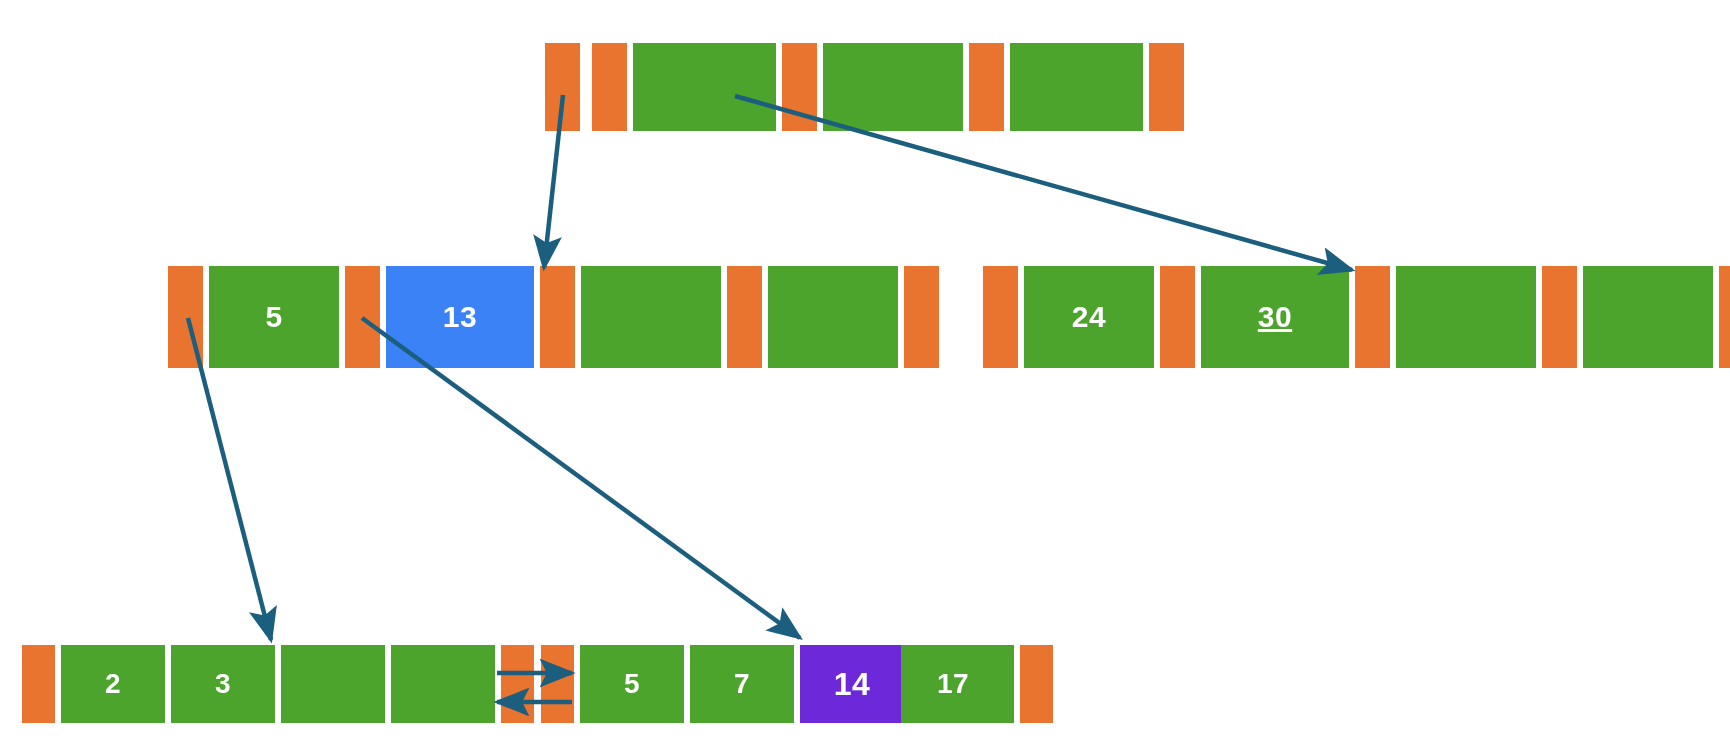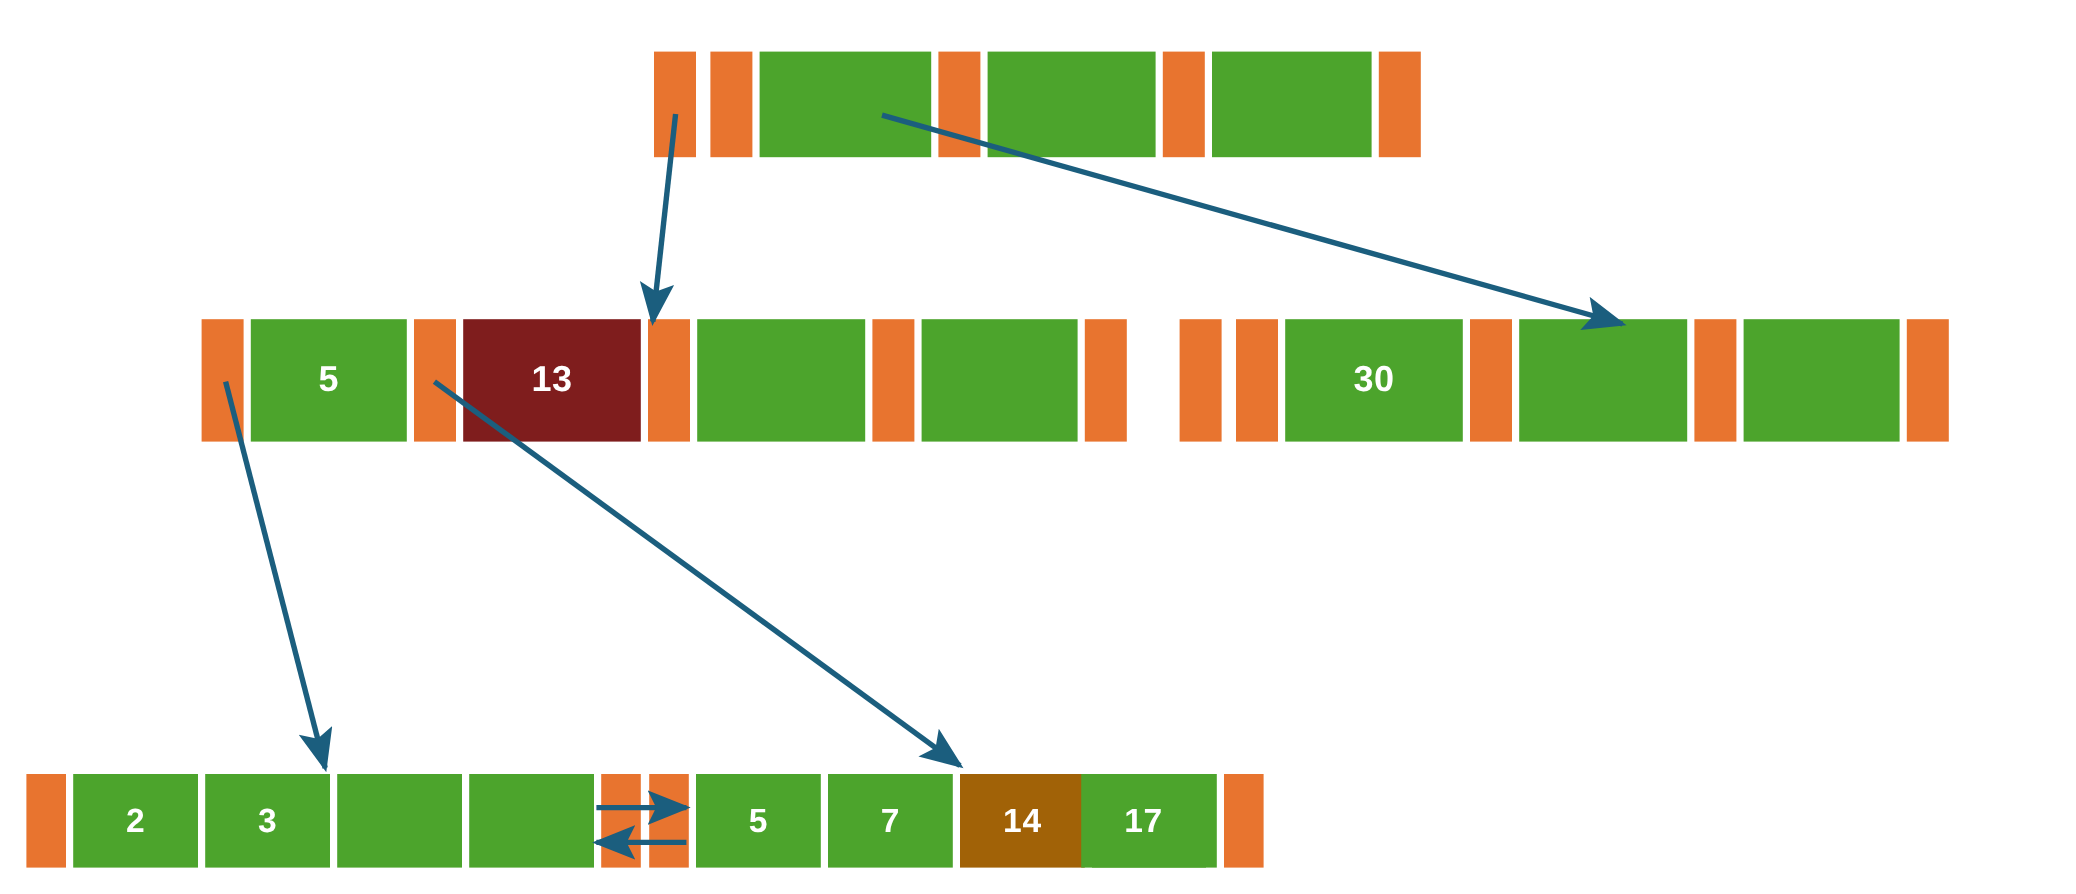--- a/index.html
+++ b/index.html
@@ -75,39 +75,40 @@
         <div class="gap" style="width: 6px;"></div>
         <div class="cell ptr" style="width: 35px; background: rgb(232, 116, 47);"></div>
       </div>
       <div class="node" style="left: 168px; top: 266px; height: 102px;">
         <div class="cell ptr" style="width: 35px; background: rgb(232, 116, 47);"></div>
         <div class="gap" style="width: 6px;"></div>
         <div class="cell key" style="width: 130px; background: rgb(76, 164, 44); color: rgb(255, 255, 255); font-size: 30px;">5</div>
         <div class="gap" style="width: 6px;"></div>
         <div class="cell ptr" style="width: 35px; background: rgb(232, 116, 47);"></div>
         <div class="gap" style="width: 6px;"></div>
-        <div class="cell key" style="width: 148px; background: #7f1d1d; color: rgb(255, 255, 255); font-size: 30px;">13</div>
+        <div class="cell key" style="width: 148px; background: #3b82f6; color: rgb(255, 255, 255); font-size: 30px;">13</div>
         <div class="gap" style="width: 6px;"></div>
         <div class="cell ptr" style="width: 35px; background: rgb(232, 116, 47);"></div>
         <div class="gap" style="width: 6px;"></div>
         <div class="cell key empty" style="width: 140px; background: rgb(76, 164, 44); color: rgb(255, 255, 255); font-size: 30px;"></div>
         <div class="gap" style="width: 6px;"></div>
         <div class="cell ptr" style="width: 35px; background: rgb(232, 116, 47);"></div>
         <div class="gap" style="width: 6px;"></div>
         <div class="cell key empty" style="width: 130px; background: rgb(76, 164, 44); color: rgb(255, 255, 255); font-size: 30px;"></div>
         <div class="gap" style="width: 6px;"></div>
         <div class="cell ptr" style="width: 35px; background: rgb(232, 116, 47);"></div>
       </div>
       <div class="node" style="left: 983px; top: 266px; height: 102px;">
         <div class="cell ptr" style="width: 35px; background: rgb(232, 116, 47);"></div>
         <div class="gap" style="width: 6px;"></div>
+        <div class="cell key" style="width: 130px; background: rgb(76, 164, 44); color: rgb(255, 255, 255); font-size: 30px;">24</div>
         <div class="gap" style="width: 6px;"></div>
         <div class="cell ptr" style="width: 35px; background: rgb(232, 116, 47);"></div>
         <div class="gap" style="width: 6px;"></div>
-        <div class="cell key" style="width: 148px; background: rgb(76, 164, 44); color: rgb(255, 255, 255); font-size: 30px;">30</div>
+        <div class="cell key" style="width: 148px; background: rgb(76, 164, 44); color: rgb(255, 255, 255); font-size: 30px; text-decoration: underline;">30</div>
         <div class="gap" style="width: 6px;"></div>
         <div class="cell ptr" style="width: 35px; background: rgb(232, 116, 47);"></div>
         <div class="gap" style="width: 6px;"></div>
         <div class="cell key empty" style="width: 140px; background: rgb(76, 164, 44); color: rgb(255, 255, 255); font-size: 30px;"></div>
         <div class="gap" style="width: 6px;"></div>
         <div class="cell ptr" style="width: 35px; background: rgb(232, 116, 47);"></div>
         <div class="gap" style="width: 6px;"></div>
         <div class="cell key empty" style="width: 130px; background: rgb(76, 164, 44); color: rgb(255, 255, 255); font-size: 30px;"></div>
         <div class="gap" style="width: 6px;"></div>
         <div class="cell ptr" style="width: 35px; background: rgb(232, 116, 47);"></div>
@@ -125,21 +126,21 @@
         <div class="gap" style="width: 6px;"></div>
         <div class="cell ptr" style="width: 33px; background: rgb(232, 116, 47);"></div>
       </div>
       <div class="node" style="left: 541px; top: 645px; height: 78px;">
         <div class="cell ptr" style="width: 33px; background: rgb(232, 116, 47);"></div>
         <div class="gap" style="width: 6px;"></div>
         <div class="cell key" style="width: 104px; background: rgb(76, 164, 44); color: rgb(255, 255, 255); font-size: 28px;">5</div>
         <div class="gap" style="width: 6px;"></div>
         <div class="cell key" style="width: 104px; background: rgb(76, 164, 44); color: rgb(255, 255, 255); font-size: 28px;">7</div>
         <div class="gap" style="width: 6px;"></div>
-        <div class="cell key" style="width: 104px; background: #a16207; color: rgb(255, 255, 255); font-size: 28px;">14</div>
+        <div class="cell key" style="width: 104px; background: #6d28d9; color: rgb(255, 255, 255); font-size: 32px;">14</div>
         <div class="gap" style="width: 6px;"></div>
         <div class="cell key empty" style="width: 104px; background: rgb(76, 164, 44); color: rgb(255, 255, 255); font-size: 28px;"></div>
         <div class="gap" style="width: 6px;"></div>
         <div class="cell ptr" style="width: 33px; background: rgb(232, 116, 47);"></div>
       </div>
       <div class="cell key" style="position: absolute; left: 901px; top: 645px; width: 104px; height: 78px; background: rgb(76, 164, 44); color: rgb(255, 255, 255); font-weight: bold; font-size: 28px;">17</div>
     </div>
   <svg id="arrows" viewBox="0 0 1730 745" xmlns="http://www.w3.org/2000/svg">
     <defs>
       <marker id="ahead" markerWidth="9" markerHeight="9" refX="7.2" refY="3.2" orient="auto" markerUnits="strokeWidth">

